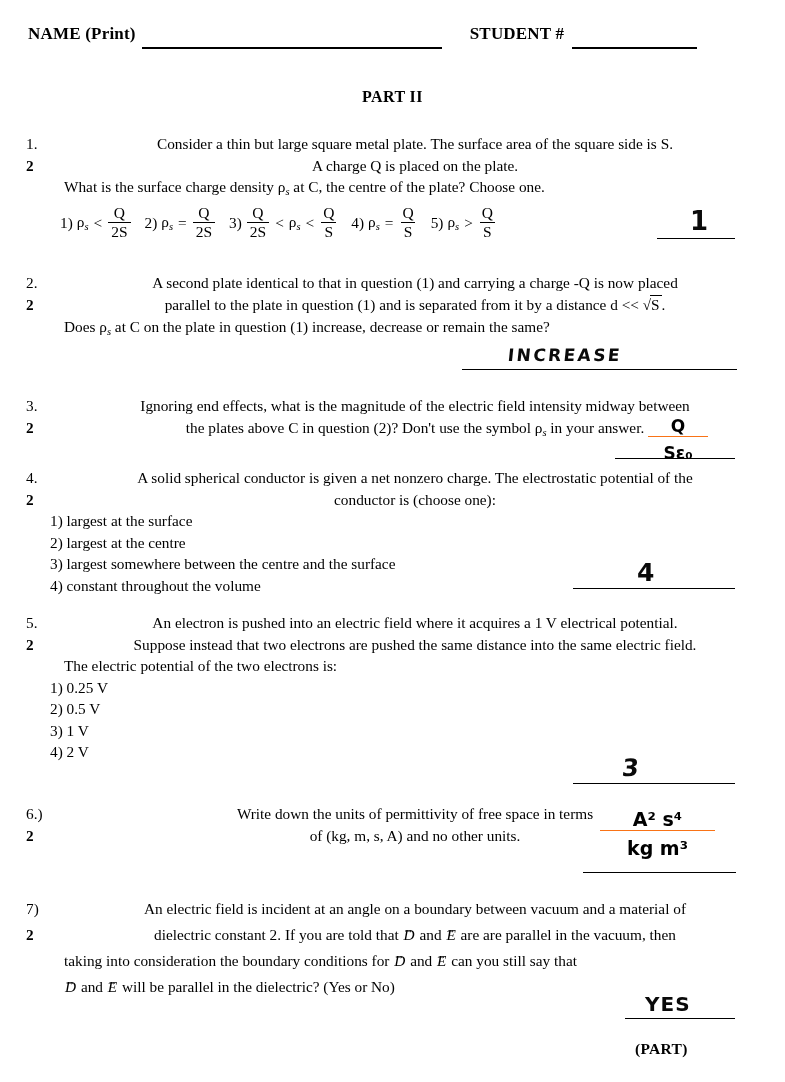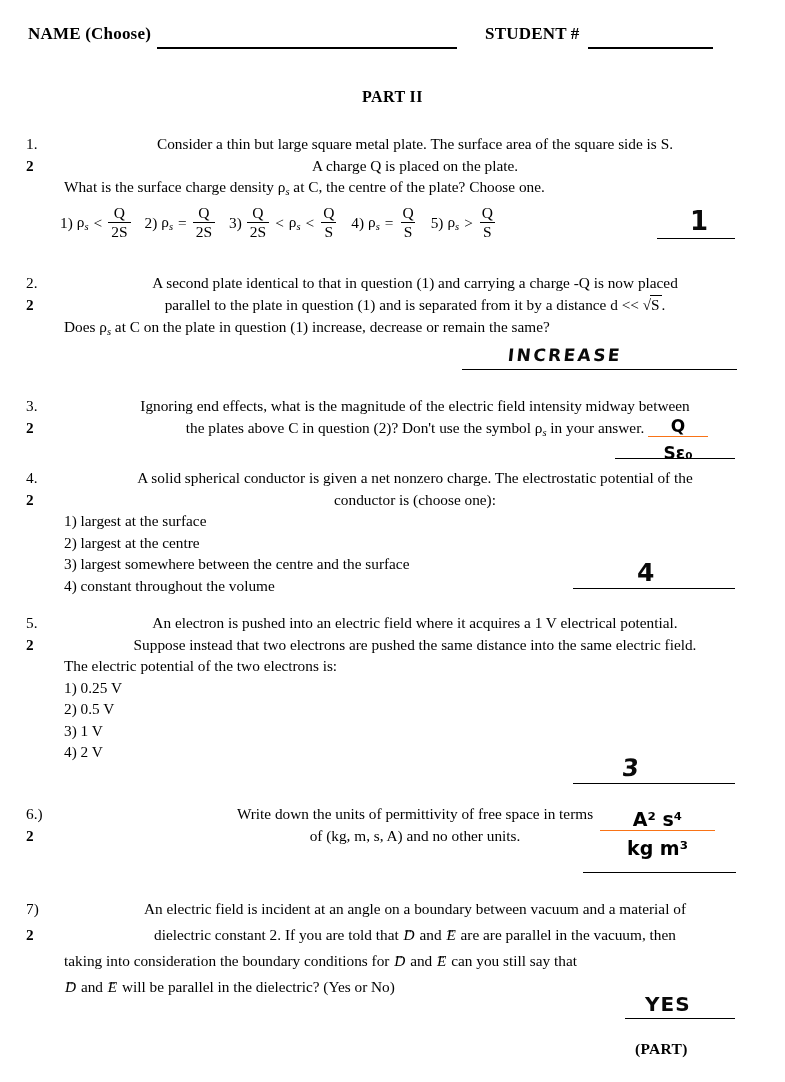--- a/index.html
+++ b/index.html
@@ -71,21 +71,21 @@
   }
   .q-row { display: flex; align-items: flex-start; }
   .q-num {
     width: 38px;
     flex: none;
     font-weight: normal;
   }
   .q-num.mark { font-weight: bold; }
   .q-body { flex: 1; text-align: center; }
   .q-cont { margin-left: 38px; }
-  .opt { margin-left: 38px; }
+  .opt { margin-left: 24px; }
 
   
   .rho { font-style: normal; }
   .sub {
     font-size: 10.5px;
     vertical-align: -3px;
     font-style: italic;
   }
   .sqrt {
     border-top: 1.1px solid #000;
@@ -183,21 +183,21 @@
     font-size: 15.5px;
     letter-spacing: 0.3px;
   }
 </style>
 </head>
 <body>
 
 <div class="page">
 
   <div class="hdr">
-    <span class="hdr-label">NAME (Choose)</span>
+    <span class="hdr-label">NAME (Print)</span>
     <span class="rule rule-name"></span>
     <span class="hdr-gap"></span>
     <span class="hdr-label">STUDENT #</span>
     <span class="rule rule-student"></span>
   </div>
 
   <div class="part-title">PART II</div>
 
   <div class="q" style="top:133px;">
     <div class="q-row">

